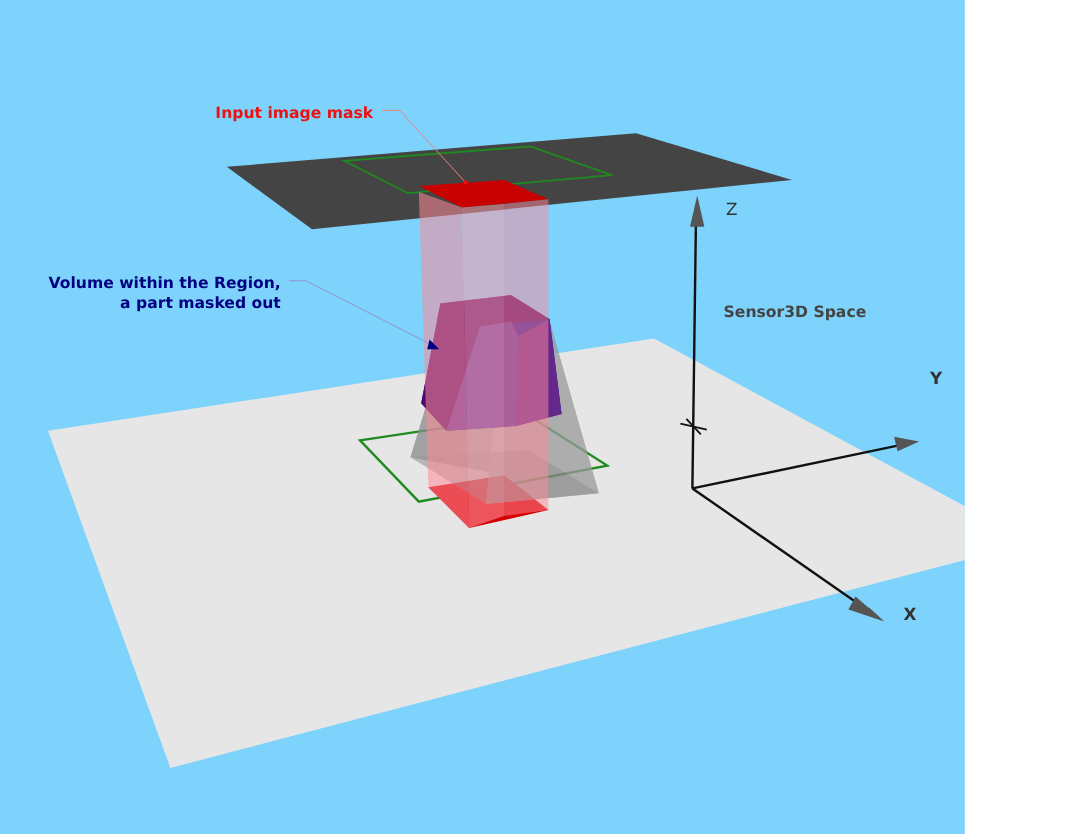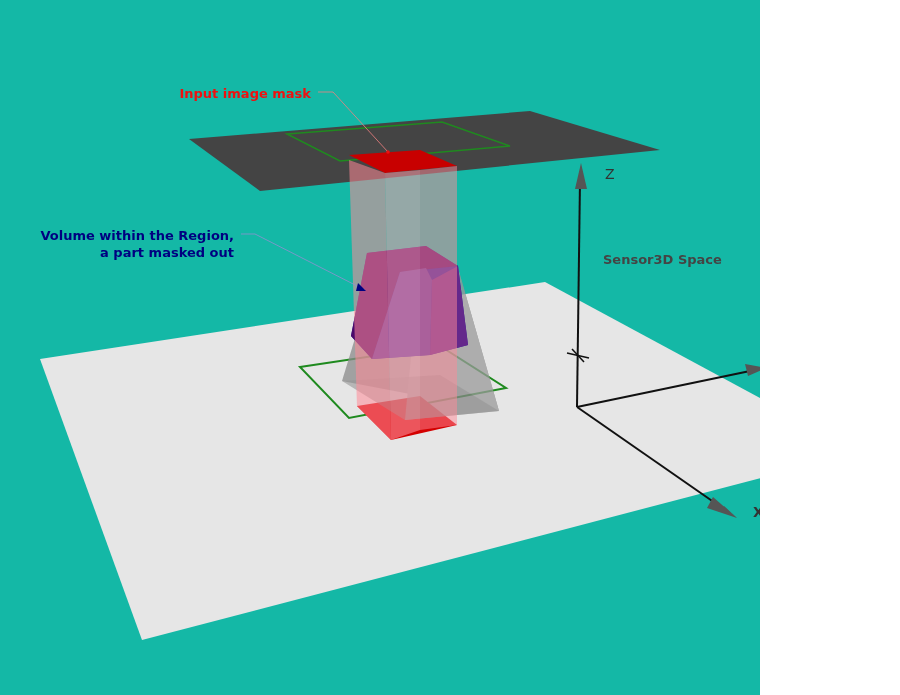--- a/index.html
+++ b/index.html
@@ -1,16 +1,16 @@
 <!DOCTYPE html>
 <html><head>
 <meta charset="utf-8">
 <style>
   html, body { margin: 0; padding: 0; background: #ffffff; }
-  #stage { position: relative; width: 760px; height: 695px; overflow: hidden; background: #14b8a6; }
+  #stage { position: relative; width: 760px; height: 695px; overflow: hidden; background: #7dd3fc; padding-left: 44px; }
   svg { position: absolute; left: 0; top: 0; }
   .lbl { font-family: "DejaVu Sans", sans-serif; font-weight: bold; }
   .axis-lbl { font-family: "DejaVu Sans", sans-serif; }
 </style>
 </head>
 <body>
 
 <div id="stage">
 <svg width="900" height="695" viewBox="0 0 900 695">
 

